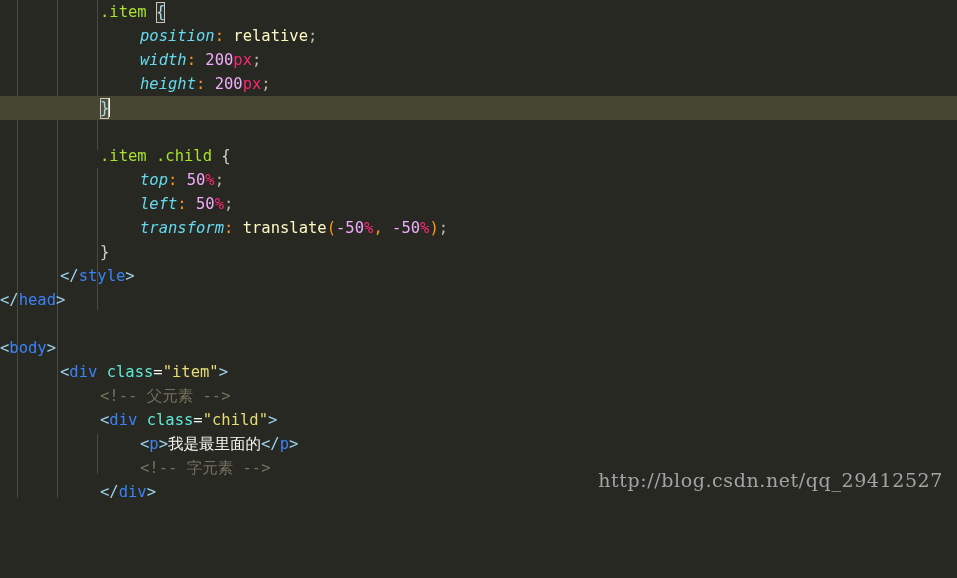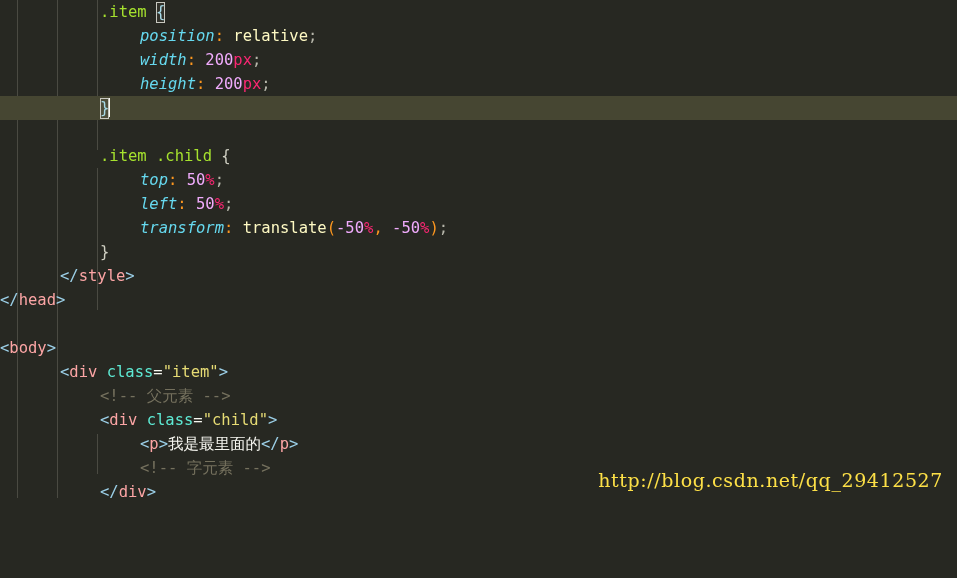--- a/index.html
+++ b/index.html
@@ -58,21 +58,21 @@
   
   .sel      { color: #a6e22e; }                 
   .prop     { color: #66d9ef; font-style: italic; }  
   .val      { color: #fef9c3; text-align: center; }                 
   .punc     { color: #fd971f; }                 
   .num      { color: #f0abfc; }                 
   .unit     { color: #f92672; text-align: right; }                 
   .semi     { color: #b8b8ac; }                 
   .brace    { color: #cfcfc2; }                 
   .tagb     { color: #9cd0e8; }                 
-  .tagn     { color: #fca5a5; text-align: right; }                 
+  .tagn     { color: #3b82f6; text-align: right; }                 
   .attr     { color: #5eead4; }                 
   .eq       { color: #f8f8f2; }                 
   .str      { color: #e6db74; }                 
   .cmt      { color: #75715e; }                 
   .txt      { color: #f8f8f2; }                 
 
   
   .bmatch {
     position: relative;
     color: #a8dbe8;
@@ -104,21 +104,21 @@
     vertical-align: -1px;
     margin-right: 2px;
     box-sizing: border-box;
   }
 
   
   .watermark {
     position: absolute;
     right: 14px;
     bottom: 6px;
-    color: #fde047;
+    color: #a3a3a3;
     font-family: "DejaVu Serif", "Liberation Serif", serif;
     font-size: 19px;
     letter-spacing: 0.6px;
     z-index: 5;
     user-select: none;
   }
 </style>
 </head>
 <body>
 

